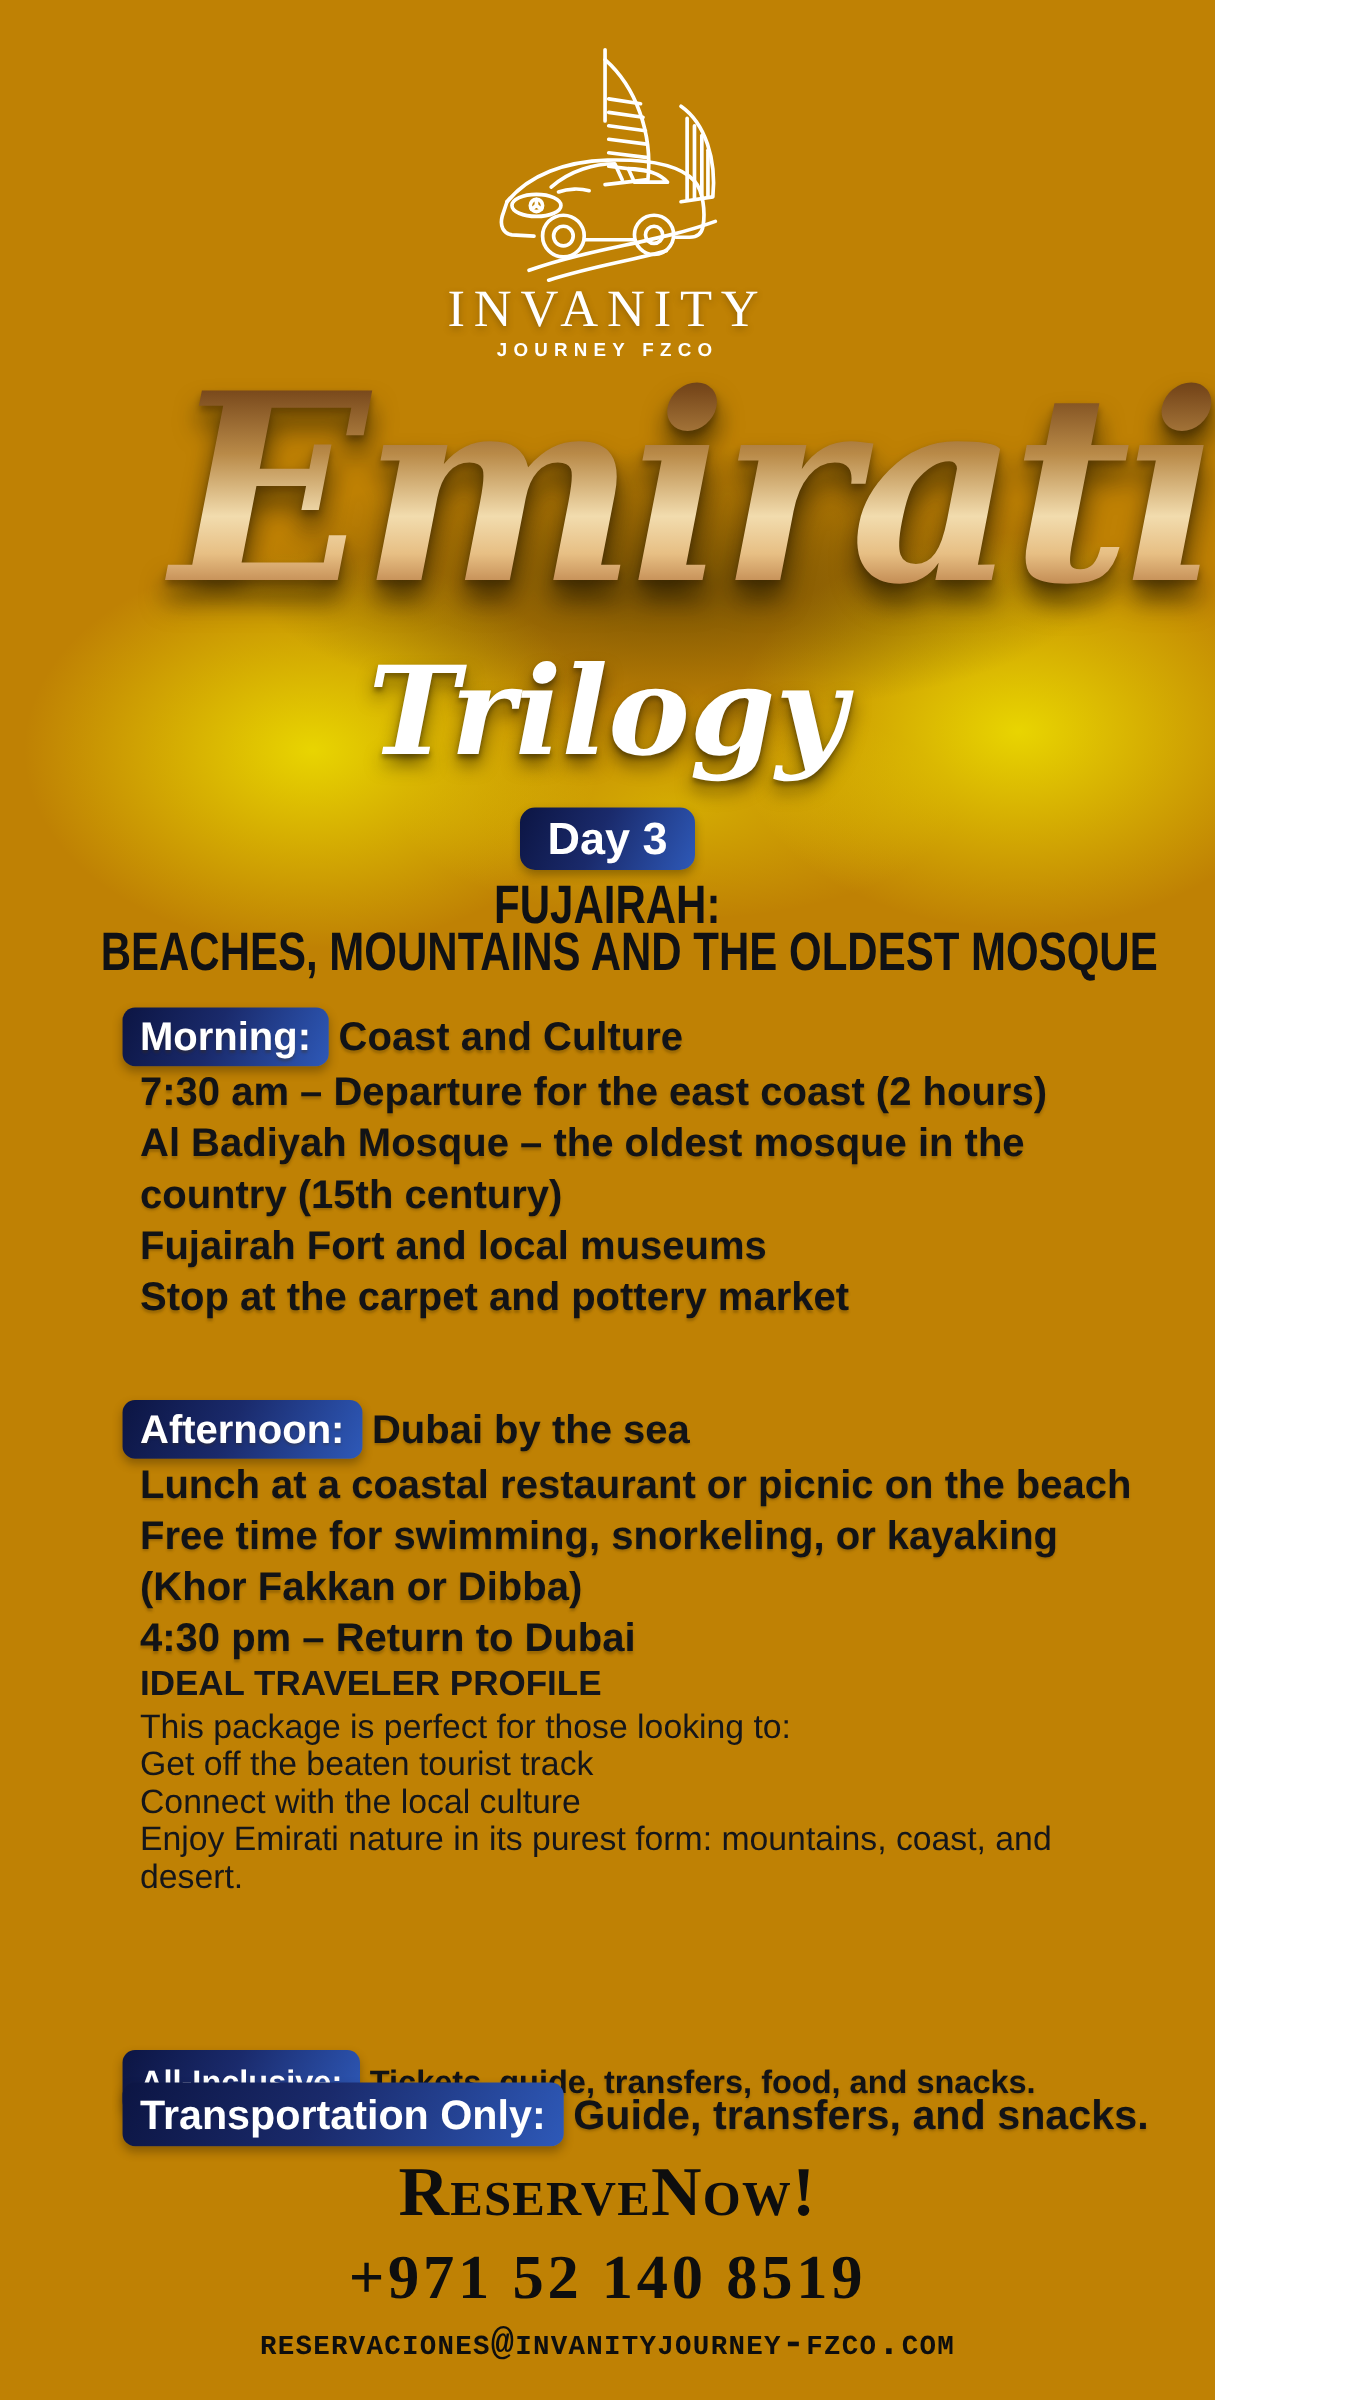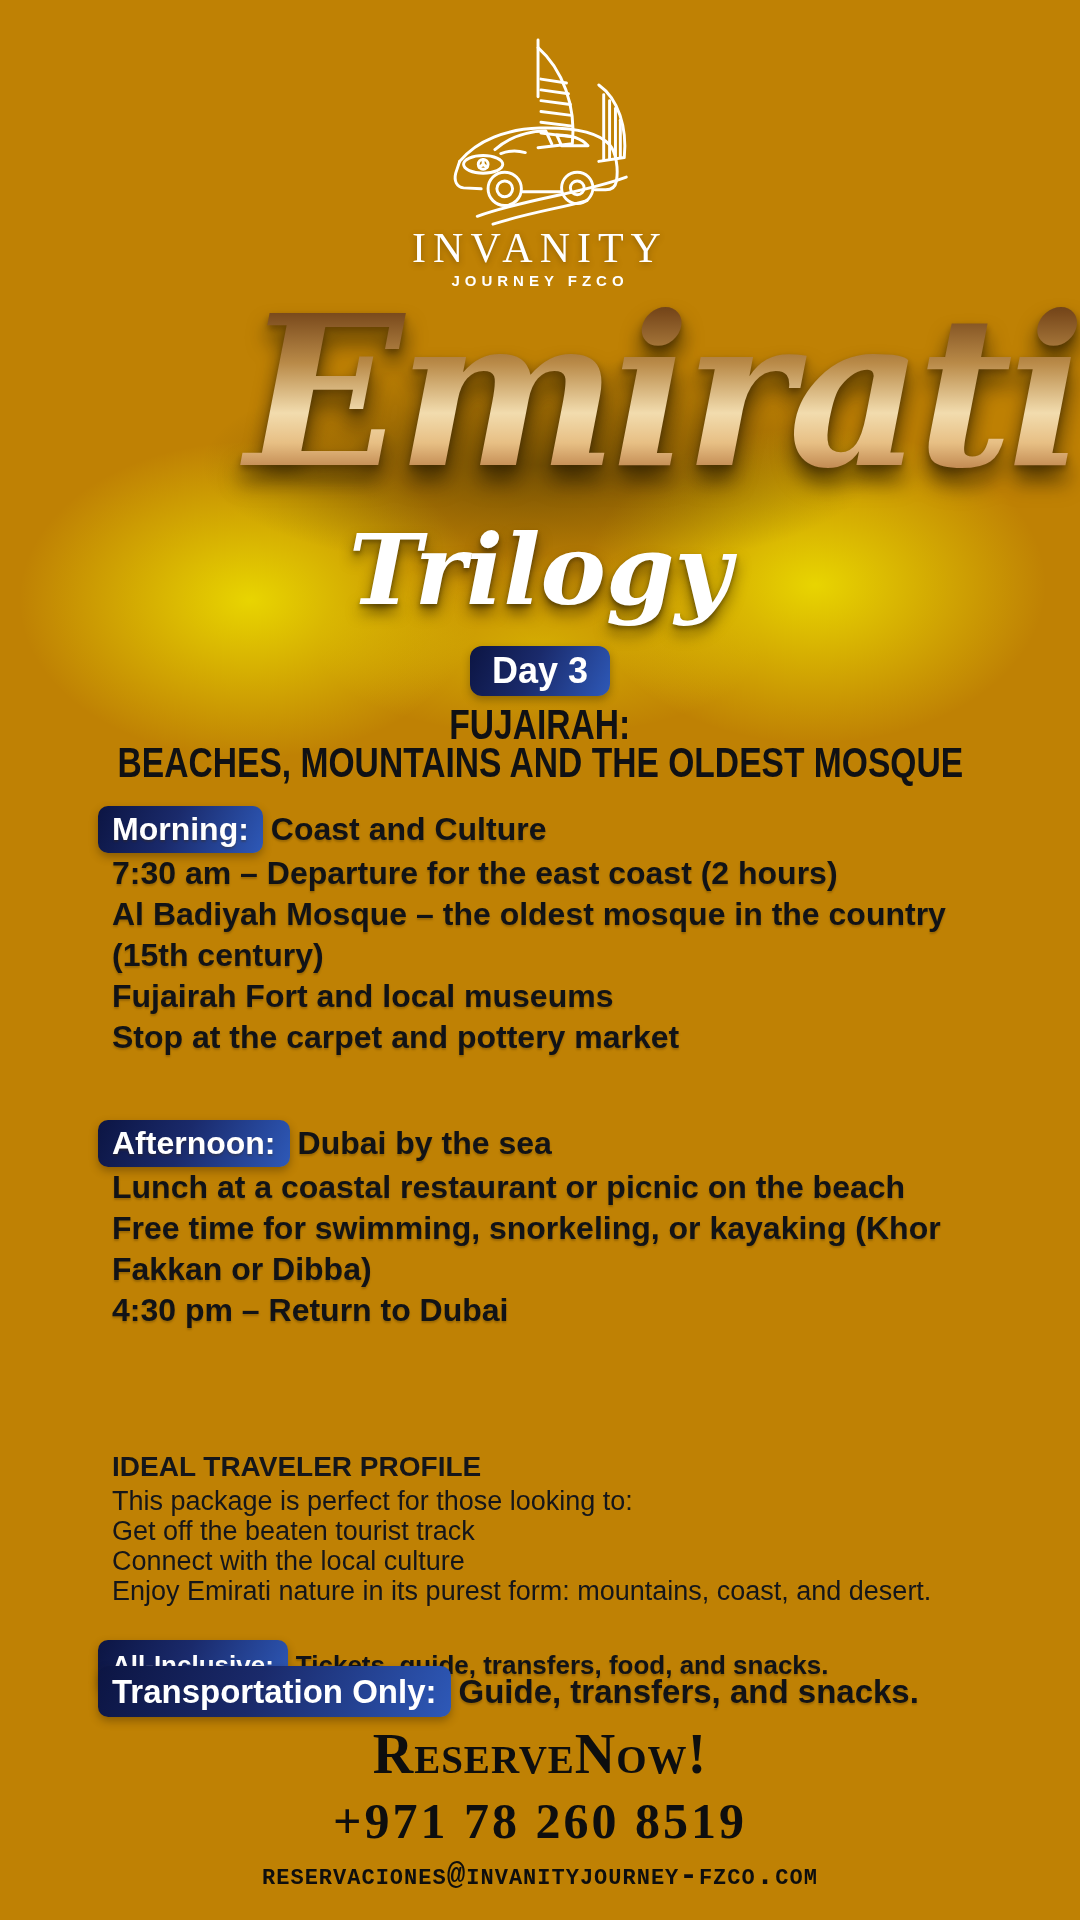--- a/index.html
+++ b/index.html
@@ -1,21 +1,21 @@
 <!DOCTYPE html>
 <html><head>
 <meta charset="utf-8">
 <style>
   html,body{margin:0;padding:0;}
   body{
     width:1080px;height:1920px;overflow:hidden;
     font-family:"Liberation Sans", sans-serif;
   }
   .poster{
-    position:relative;width:1080px;height:1920px;overflow:hidden;
+    position:relative;width:972px;height:1920px;overflow:hidden;
     background:
       radial-gradient(ellipse 470px 150px at 540px 465px, rgba(45,33,2,0.50) 0%, rgba(45,33,2,0) 72%),
       radial-gradient(ellipse 350px 240px at 250px 600px, rgba(238,224,0,0.88) 0%, rgba(238,224,0,0) 66%),
       radial-gradient(ellipse 350px 240px at 815px 585px, rgba(238,224,0,0.88) 0%, rgba(238,224,0,0) 66%),
       radial-gradient(ellipse 320px 130px at 540px 645px, rgba(238,224,0,0.45) 0%, rgba(238,224,0,0) 70%),
       #BF8104;
   }
   .abs{position:absolute;left:0;right:0;}
 
   
@@ -65,21 +65,21 @@
   .badge{
     display:inline-block;padding:3px 14px;margin-left:-14px;margin-right:8px;
     border-radius:10px;color:#fff;
     background:linear-gradient(115deg,#0C1543 0%,#1A2A6B 45%,#2E59B8 100%);
     box-shadow:0 4px 8px rgba(40,25,0,.35);
   }
   .sec-morning{top:806px;}
   .sec-afternoon{top:1120px;}
 
   
-  .profile{left:112px;right:50px;top:1452px;color:#15161a;font-size:27px;line-height:30px;font-weight:400;}
+  .profile{left:112px;right:50px;top:1332px;color:#15161a;font-size:27px;line-height:30px;font-weight:400;}
   .profile .p-head{font-weight:700;font-size:28px;margin-bottom:4px;}
 
   
   .inclusive{top:1640px;font-size:26px;line-height:45px;}
   .transport{top:1666px;font-size:33px;line-height:45px;}
 
   
   .cta{
     top:1722px;text-align:center;color:#0e0e0e;
     font-family:"Liberation Serif", serif;font-weight:700;
@@ -188,16 +188,16 @@
 
   <div class="abs section inclusive">
     <span class="badge">All-Inclusive:</span><span class="line">Tickets, guide, transfers, food, and snacks.</span>
   </div>
 
   <div class="abs section transport">
     <span class="badge">Transportation Only:</span><span class="line">Guide, transfers, and snacks.</span>
   </div>
 
   <div class="abs cta">ReserveNow!</div>
-  <div class="abs phone">+971 78 260 8519</div>
+  <div class="abs phone">+971 52 140 8519</div>
   <div class="abs email">reservaciones@invanityjourney-fzco.com</div>
 
 </div>
 
 </body></html>

